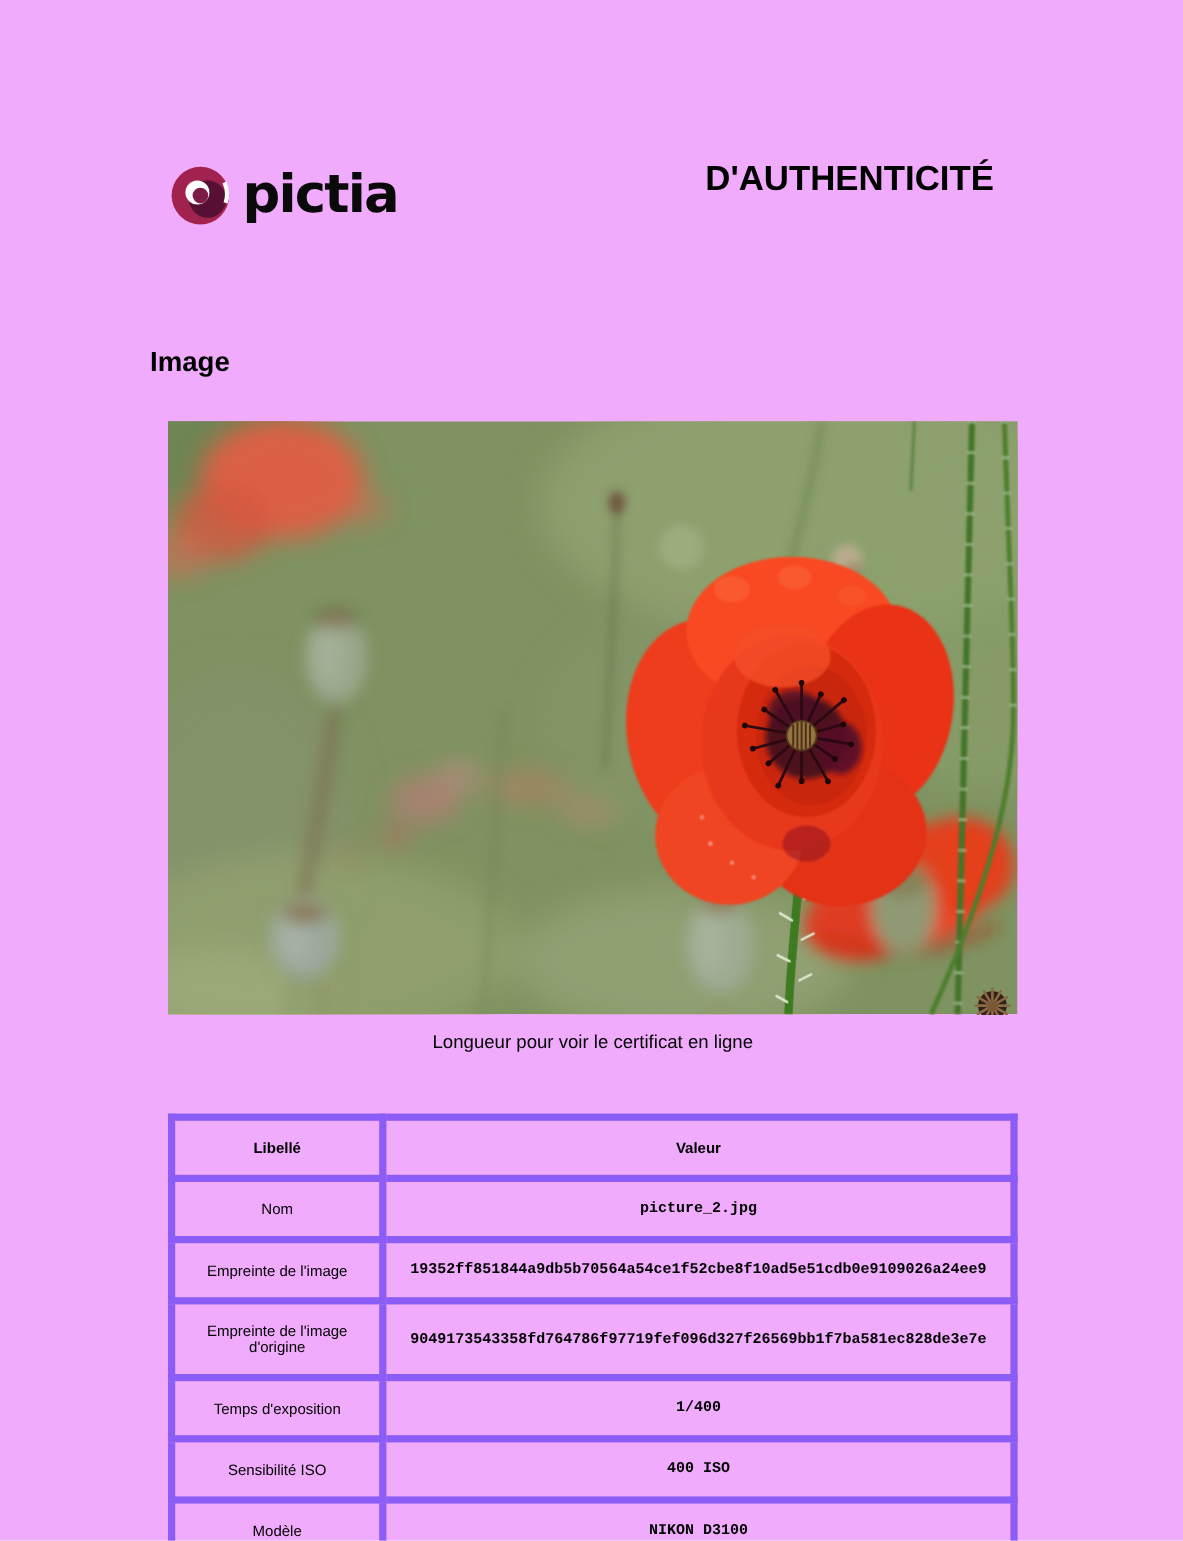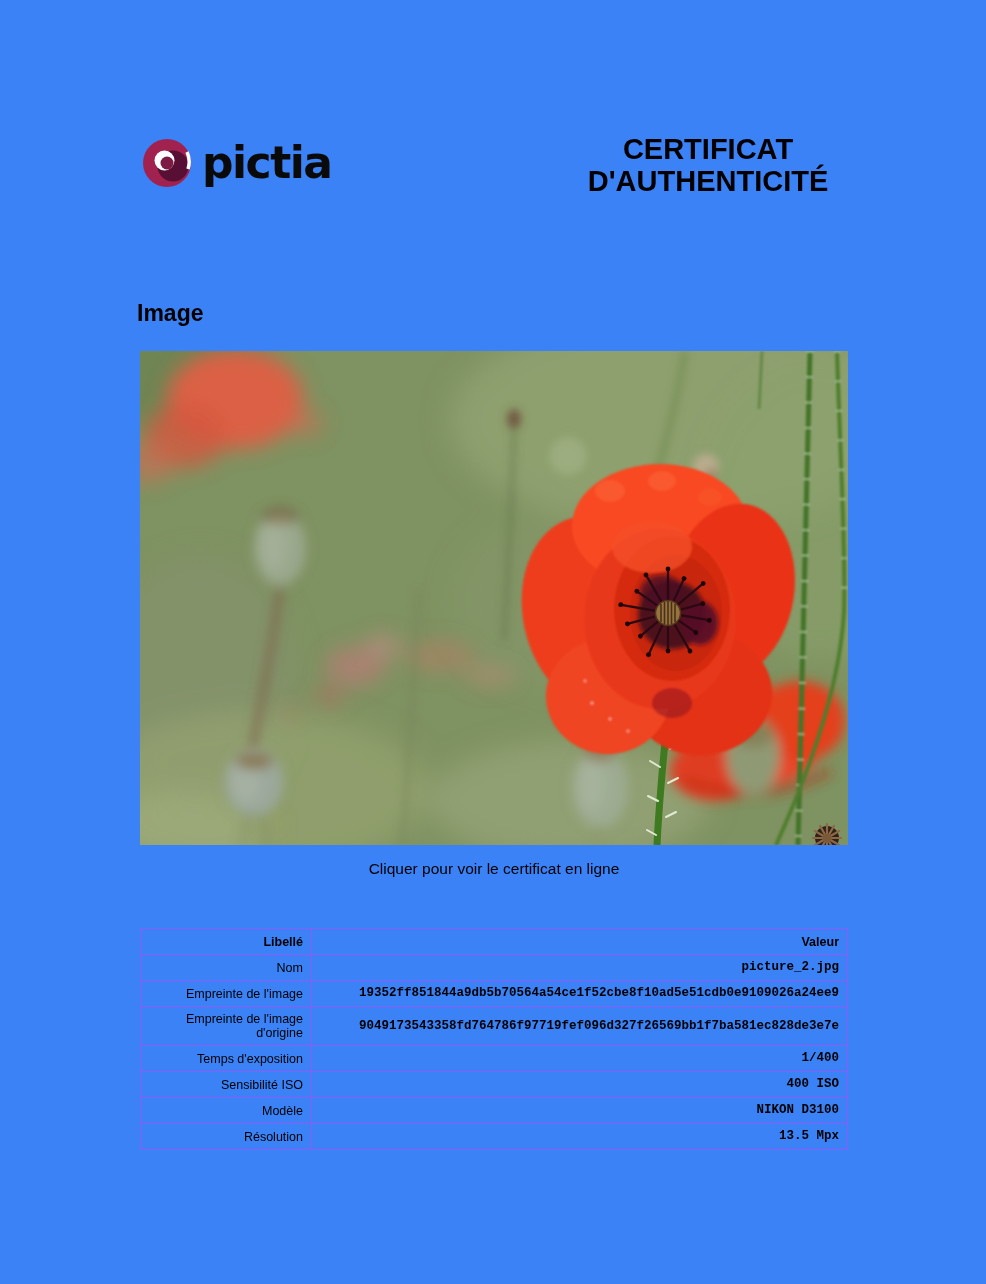--- a/index.html
+++ b/index.html
@@ -1,20 +1,20 @@
 <!DOCTYPE html>
 <html><head>
 <meta charset="utf-8">
 <title>Certificat d'authenticité</title>
 <style>
   html,body{margin:0;padding:0;background:#ffffff;}
   .page{
     position:relative;
     width:986px;height:1284px;
-    background:#3b82f6;
+    background:#f0abfc;
     font-family:"Liberation Sans", sans-serif;
     color:#000;
     overflow:hidden;
   }
   
   .logo{
     position:absolute;left:142px;top:138px;
     display:flex;align-items:center;gap:10px;
   }
   .logo svg{display:block;}
@@ -29,21 +29,21 @@
   .doc-title{
     position:absolute;left:548px;top:133px;width:320px;
     text-align:center;
     font-weight:bold;
     font-size:29px;
     line-height:32px;
     color:#000;
   }
   .section-heading{
     position:absolute;left:125px;top:288px;
-    font-size:23px;font-weight:bold;margin:12px;
+    font-size:23px;font-weight:bold;margin:0;
   }
   
   .photo{
     position:absolute;left:140px;top:351px;
     width:708px;height:494px;
     overflow:hidden;
   }
   .photo svg{display:block;}
   .caption{
     position:absolute;left:140px;top:860px;width:708px;
@@ -53,24 +53,24 @@
     cursor:pointer;
   }
   
   table.meta{
     position:absolute;left:140px;top:928px;
     width:708px;
     border-collapse:collapse;
     border:1.5px solid #000;
   }
   table.meta th, table.meta td{
-    border:1px solid #8b5cf6;
-    padding:5px 8px;
+    border:6px solid #8b5cf6;
+    padding:15px 8px;
     vertical-align:middle;
-    text-align:right;
+    text-align:center;
   }
   table.meta th{
     font-size:12.5px;
     font-weight:bold;
     height:15px;
   }
   td.lbl{
     width:154px;
     font-size:12.5px;
     line-height:14px;
@@ -97,21 +97,20 @@
         <circle cx="31" cy="28" r="15.5" fill="#571033"></circle>
         <path d="M45,14 A23 23 0 0 1 46,31" stroke="#ffffff" stroke-width="3.5" fill="none"></path>
         <circle cx="22.5" cy="22.5" r="10" fill="#ffffff"></circle>
         <circle cx="25" cy="25" r="6.5" fill="#7c1b43"></circle>
       </svg>
     </span>
     <span class="brand-text">pictia</span>
   </div>
 
   <div class="doc-title">
-    <div>CERTIFICAT</div>
     <div>D'AUTHENTICITÉ</div>
   </div>
 
   <h2 class="section-heading">Image</h2>
 
   <div class="photo">
     <svg width="708" height="494" viewBox="0 0 708 494">
       <defs>
         <filter id="b14" x="-40%" y="-40%" width="180%" height="180%">
             <feGaussianBlur stdDeviation="14"></feGaussianBlur>
@@ -312,21 +311,21 @@
           <line x1="687" y1="487" x2="687" y2="473" transform="rotate(240 687 487)"></line>
           <line x1="687" y1="487" x2="687" y2="473" transform="rotate(270 687 487)"></line>
           <line x1="687" y1="487" x2="687" y2="473" transform="rotate(300 687 487)"></line>
           <line x1="687" y1="487" x2="687" y2="473" transform="rotate(330 687 487)"></line>
         </g>
         <circle cx="687" cy="487" r="4.5" fill="#7a5838"></circle>
       </g>
     </svg>
   </div>
 
-  <div class="caption">Cliquer pour voir le certificat en ligne</div>
+  <div class="caption">Longueur pour voir le certificat en ligne</div>
 
   <table class="meta">
     <colgroup>
         <col style="width:170px">
         <col>
       </colgroup>
     <thead>
       <tr>
         <th>Libellé</th>
         <th>Valeur</th>

